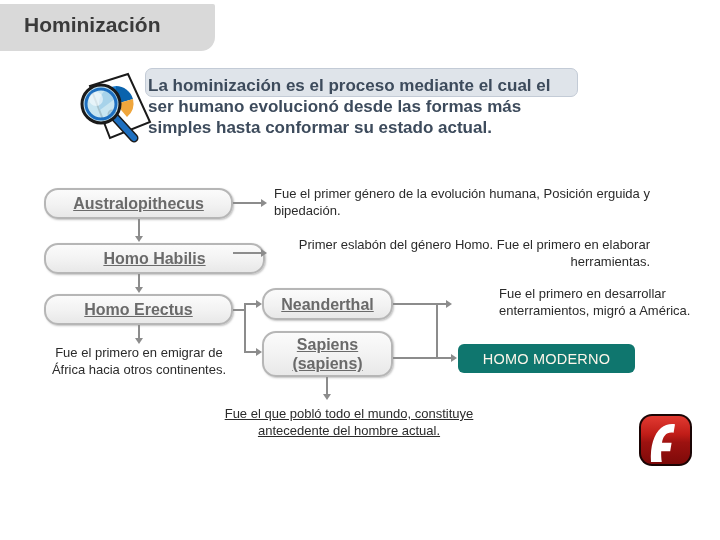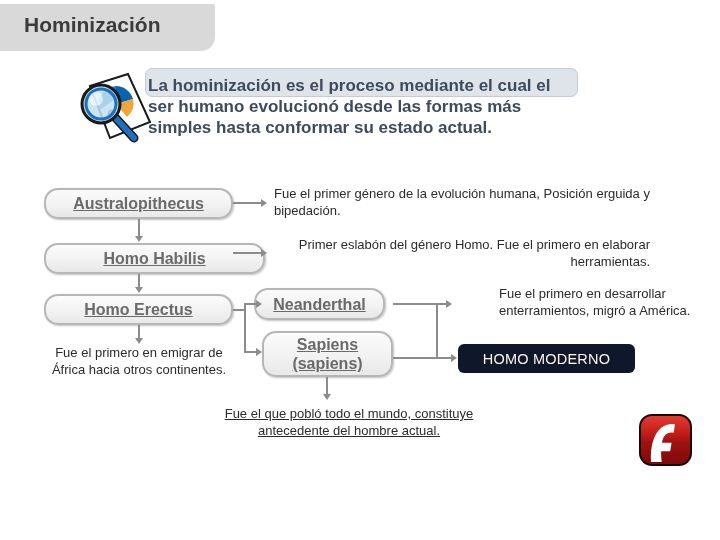--- a/index.html
+++ b/index.html
@@ -90,30 +90,30 @@
     color: #6a6a6a;
     text-decoration: underline;
     text-align: center;
     line-height: 19px;
     white-space: pre-line;
   }
 
   #box-australopithecus { left: 44px;  top: 188px; width: 189px; height: 31px; }
   #box-homo-habilis     { left: 44px;  top: 243px; width: 221px; height: 31px; }
   #box-homo-erectus     { left: 44px;  top: 294px; width: 189px; height: 31px; }
-  #box-neanderthal      { left: 254px; top: 288px; width: 131px; height: 32px; }
+  #box-neanderthal      { left: 262px; top: 288px; width: 131px; height: 32px; }
   #box-sapiens          { left: 262px; top: 331px; width: 131px; height: 46px; }
 
   #box-homo-moderno {
     position: absolute;
     left: 458px;
     top: 344px;
     width: 177px;
     height: 29px;
-    background: #0f172a;
+    background: #0f766e;
     border-radius: 6px;
     box-sizing: border-box;
     display: flex;
     align-items: center;
     justify-content: center;
   }
   #box-homo-moderno .moderno-label {
     font-size: 14.5px;
     color: #fdf6ea;
     letter-spacing: 0.2px;

